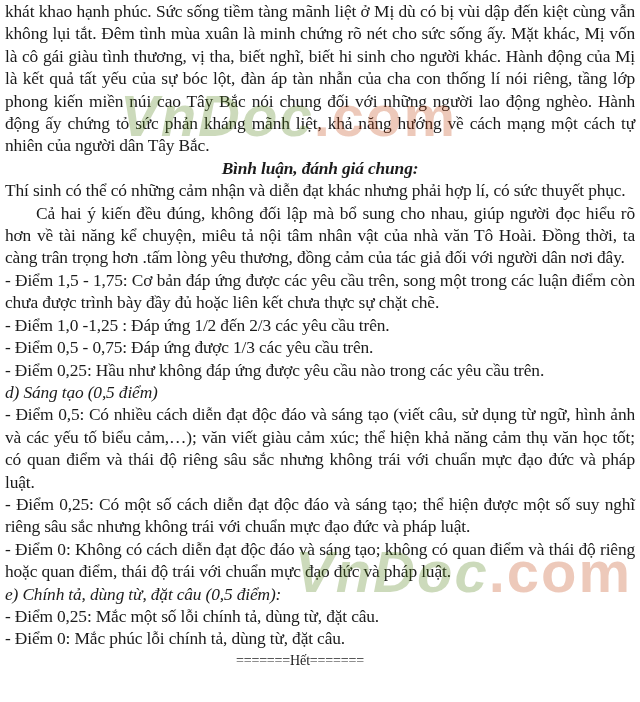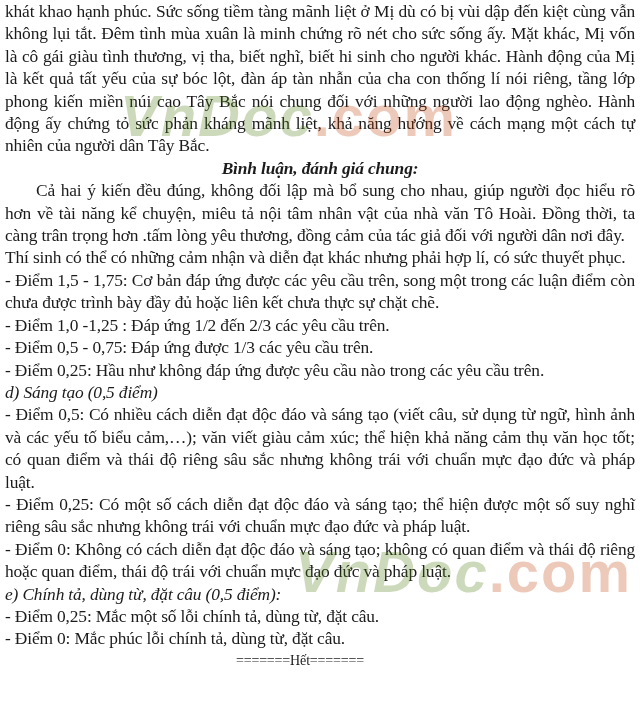--- a/index.html
+++ b/index.html
@@ -34,22 +34,22 @@
   }
   .wm-a { color: #4d7c0f; font-style: italic; }
   .wm-b { color: #c2410c; }
 </style>
 </head>
 <body>
 
 <div class="page">
   <p class="justify">khát khao hạnh phúc. Sức sống tiềm tàng mãnh liệt ở Mị dù có bị vùi dập đến kiệt cùng vẫn không lụi tắt. Đêm tình mùa xuân là minh chứng rõ nét cho sức sống ấy. Mặt khác, Mị vốn là cô gái giàu tình thương, vị tha, biết nghĩ, biết hi sinh cho người khác. Hành động của Mị là kết quả tất yếu của sự bóc lột, đàn áp tàn nhẫn của cha con thống lí nói riêng, tầng lớp phong kiến miền núi cao Tây Bắc nói chung đối với những người lao động nghèo. Hành động ấy chứng tỏ sức phản kháng mãnh liệt, khả năng hướng về cách mạng một cách tự nhiên của người dân Tây Bắc.</p>
   <p class="heading-bi">Bình luận, đánh giá chung:</p>
+  <p class="justify">Thí sinh có thể có những cảm nhận và diễn đạt khác nhưng phải hợp lí, có sức thuyết phục.</p>
   <p class="justify indent">Cả hai ý kiến đều đúng, không đối lập mà bổ sung cho nhau, giúp người đọc hiểu rõ hơn về tài năng kể chuyện, miêu tả nội tâm nhân vật của nhà văn Tô Hoài. Đồng thời, ta càng trân trọng hơn .tấm lòng yêu thương, đồng cảm của tác giả đối với người dân nơi đây.</p>
-  <p class="justify">Thí sinh có thể có những cảm nhận và diễn đạt khác nhưng phải hợp lí, có sức thuyết phục.</p>
   <p class="justify">- Điểm 1,5 - 1,75: Cơ bản  đáp  ứng  được các yêu cầu trên, song một trong các luận điểm còn chưa được trình bày đầy đủ hoặc liên kết chưa thực sự chặt chẽ.</p>
   <p class="justify">- Điểm 1,0 -1,25 : Đáp ứng 1/2 đến 2/3 các yêu cầu trên.</p>
   <p class="justify">- Điểm 0,5 - 0,75: Đáp ứng được 1/3 các yêu cầu trên.</p>
   <p class="justify">- Điểm 0,25: Hầu như không đáp ứng được yêu cầu nào trong các yêu cầu trên.</p>
   <p class="heading-i">d) Sáng tạo (0,5 điểm)</p>
   <p class="justify">- Điểm 0,5: Có nhiều cách diễn đạt độc đáo và sáng tạo (viết câu, sử dụng từ ngữ, hình ảnh và các yếu tố biểu cảm,…); văn viết giàu cảm xúc; thể hiện khả năng cảm thụ văn học tốt; có quan điểm và thái độ riêng sâu sắc nhưng không trái với chuẩn mực đạo đức và pháp luật.</p>
   <p class="justify">-  Điểm 0,25: Có một số cách diễn đạt độc đáo và sáng tạo; thể hiện  được một số suy nghĩ riêng sâu sắc nhưng không trái với chuẩn mực đạo đức và pháp luật.</p>
   <p class="justify">- Điểm 0: Không có cách diễn đạt độc đáo và sáng tạo; không có quan điểm và thái độ riêng hoặc quan điểm, thái độ trái với chuẩn mực đạo đức và pháp luật.</p>
   <p class="heading-i">e) Chính tả, dùng từ, đặt câu (0,5 điểm):</p>
   <p class="justify">- Điểm 0,25: Mắc một số lỗi chính tả, dùng từ, đặt câu.</p>

